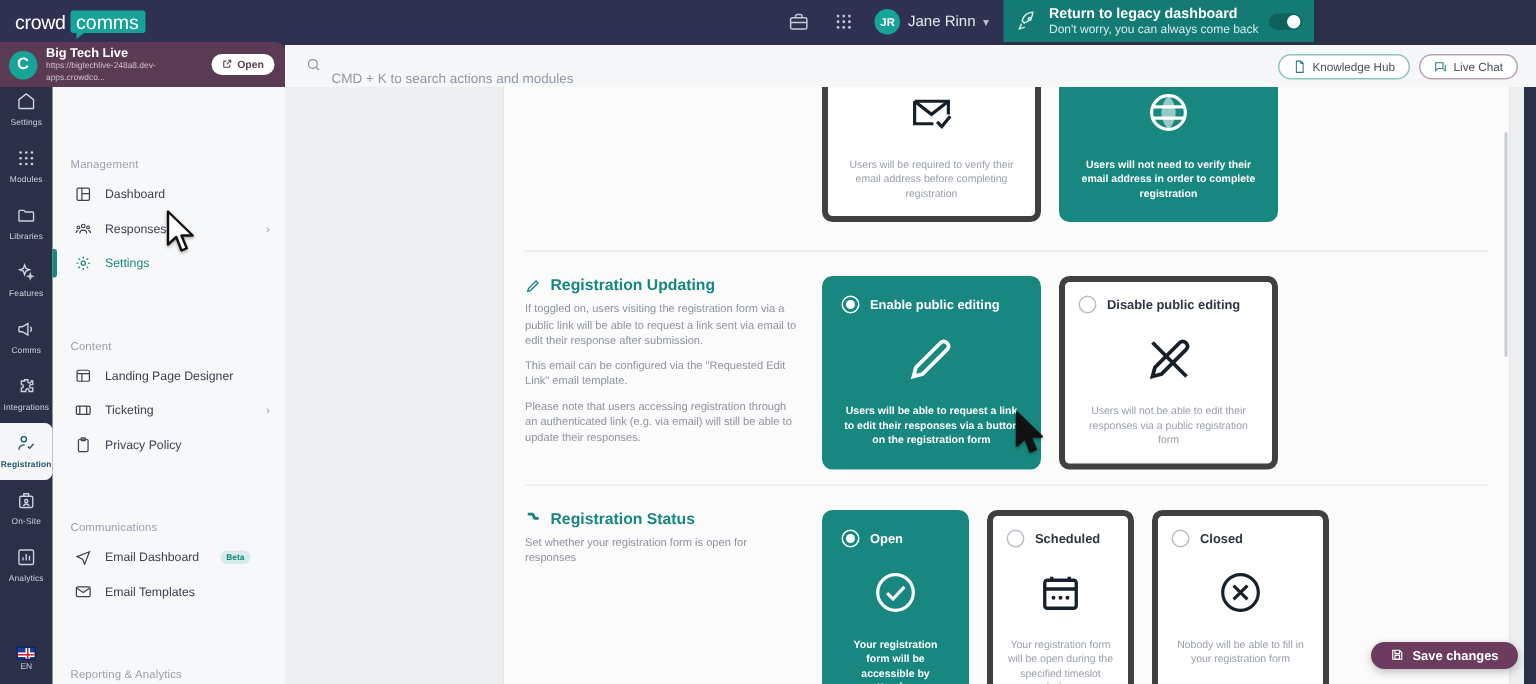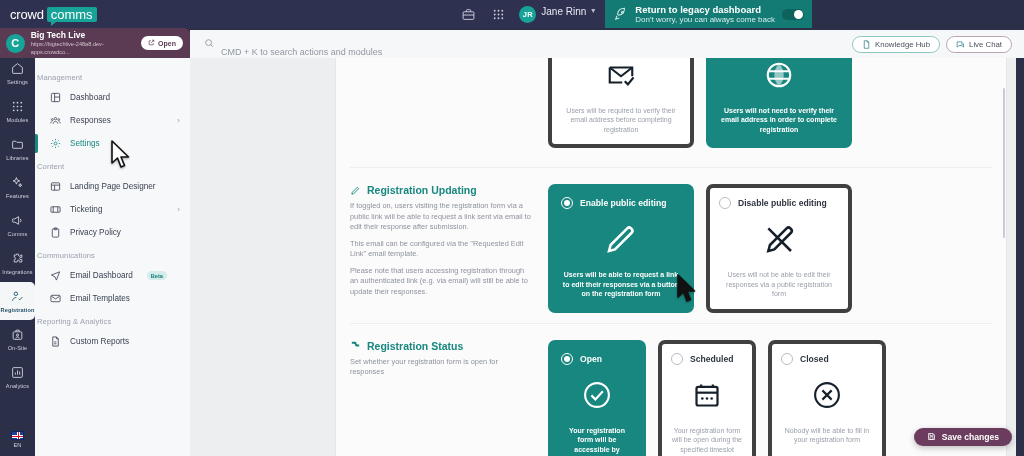--- a/index.html
+++ b/index.html
@@ -7,28 +7,28 @@
   body {
     font-family: "Liberation Sans", sans-serif;
     background:#10141f;
     font-size:11px;
     color:#333;
     -webkit-font-smoothing:antialiased;
   }
   .app { position:relative; width:1024px; height:456px; background:#2b2f47; overflow:hidden; }
 
   
-  .topnav { position:absolute; left:0; top:0; width:812px; height:28px; background:#2e3250; display:flex; align-items:center; }
+  .topnav { position:absolute; left:0; top:0; width:876px; height:28px; background:#2e3250; display:flex; align-items:center; }
   .brand { margin-left:10px; display:flex; align-items:center; }
   .brand-crowd { color:#ffffff; font-size:13px; letter-spacing:-0.2px; }
   .brand-comms { background:#17a398; color:#ffffff; font-size:13px; padding:0 4px; margin-left:3px; border-radius:2px; position:relative; }
   .brand-comms:after{ content:""; position:absolute; left:4px; bottom:-4px; border-left:5px solid #17a398; border-bottom:4px solid transparent; }
   .topnav-right { margin-left:auto; display:flex; align-items:center; height:28px; }
   .tn-icon { width:30px; height:28px; display:flex; align-items:center; justify-content:center; color:#c9cbd8; }
-  .tn-user { display:flex; align-items:flex-start; gap:5px; padding:0 10px 0 6px; color:#e7e8ef; font-size:10px; }
+  .tn-user { display:flex; align-items:center; gap:5px; padding:0 10px 0 6px; color:#e7e8ef; font-size:10px; }
   .avatar { width:17px; height:17px; border-radius:50%; background:#17a398; color:#fff; font-size:7.5px; display:flex; align-items:center; justify-content:center; font-weight:bold; letter-spacing:0.2px;}
   .chev { font-size:8px; color:#b9bcca; }
   .legacy { height:28px; background:#137b74; display:flex; align-items:center; gap:7px; padding:0 8px 0 9px; }
   .legacy-txt1 { color:#ffffff; font-size:9.5px; font-weight:bold; line-height:11px; }
   .legacy-txt2 { color:#d6eceb; font-size:8px; line-height:10px; }
   .toggle { width:22px; height:11px; border-radius:6px; background:#0d625d; position:relative; }
   .toggle i { position:absolute; right:1px; top:1px; width:9px; height:9px; border-radius:50%; background:#fff; }
 
   
   .rail { position:absolute; left:0; top:28px; width:35px; height:428px; background:#2b2f47; display:flex; flex-direction:column; align-items:center; padding-top:26px; }
@@ -47,21 +47,21 @@
   
   .projhdr { position:absolute; left:0; top:28px; width:190px; height:30px; background:#5b3a53; display:flex; align-items:center; padding-left:6px; border-top-right-radius:6px;}
   .proj-logo { width:19px; height:19px; border-radius:50%; background:#17a398; display:flex; align-items:center; justify-content:center; color:#fff; font-size:11px; font-weight:bold;}
   .proj-meta { margin-left:6px; }
   .proj-name { color:#fff; font-size:8.5px; font-weight:bold; line-height:10px; }
   .proj-url { color:#d3c2cd; font-size:5.6px; line-height:8px; }
   .open-btn { margin-left:auto; margin-right:7px; background:#fff; border-radius:10px; height:14px; display:flex; align-items:center; gap:3px; padding:0 7px; color:#5b3a53; font-size:7px; font-weight:bold; }
 
   
   .sidebar { position:absolute; left:35px; top:58px; width:155px; height:398px; background:#f7f8fa; padding-top:8px; }
-  .sb-group { color:#9aa0ad; font-size:7.6px; padding:7px 0 4px 2px; letter-spacing:0.1px;}
+  .sb-group { color:#9aa0ad; font-size:7.6px; padding:7px 0 4px 12px; letter-spacing:0.1px;margin-top:32px;}
   .sb-item { height:23px; display:flex; align-items:center; padding-left:14px; gap:9px; color:#3a4250; font-size:8.2px; position:relative;}
   .sb-item .ic { width:12px; height:12px; display:flex; align-items:center; justify-content:center; color:#3a4250; }
   .sb-item.active { color:#17877f; }
   .sb-item.active .ic { color:#17877f; }
   .sb-item.active:before { content:""; position:absolute; left:0; top:2px; width:2.5px; height:19px; background:#17877f; border-radius:0 2px 2px 0;}
   .sb-chev { margin-left:auto; margin-right:10px; color:#9aa0ad; font-size:8px; }
   .beta { background:#d6ecea; color:#14807a; font-size:5.6px; border-radius:6px; padding:1.5px 4px; margin-left:5px; font-weight:bold;}
 
   
   .searchbar { position:absolute; left:190px; top:30px; width:834px; height:28px; background:#f6f7f9; display:flex; align-items:center; padding-left:14px; gap:7px; }

